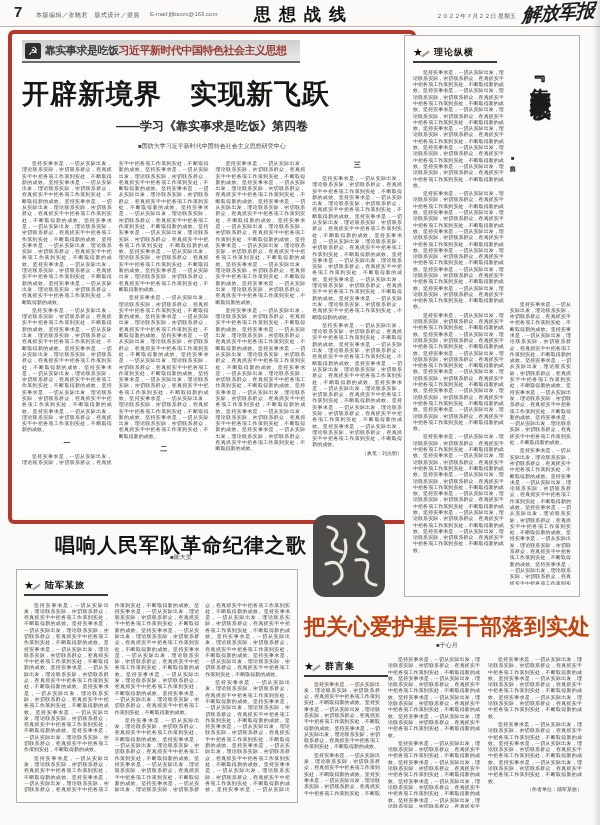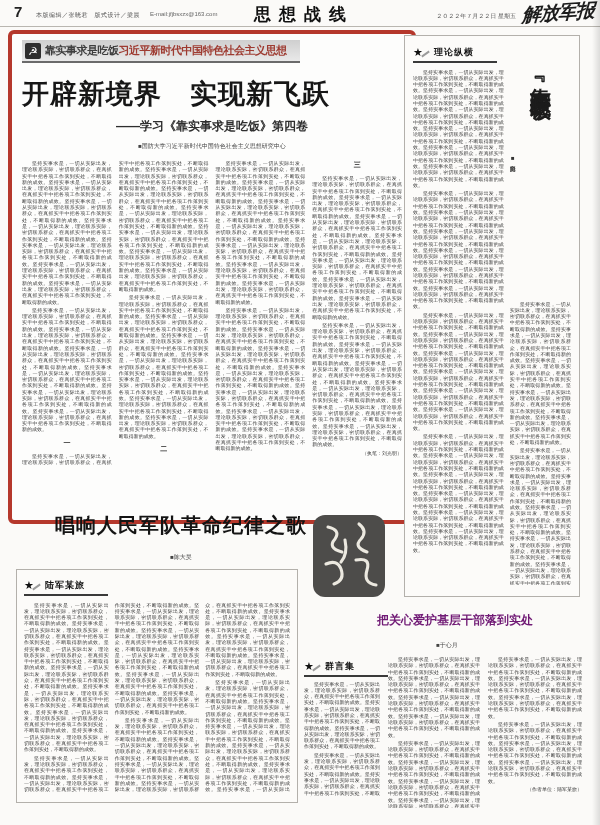--- a/index.html
+++ b/index.html
@@ -57,30 +57,30 @@
   .rt-colR{width:62px;display:flex;flex-direction:column;}
   .vtitle-wrap{position:relative;height:228px;display:flex;justify-content:center;}
   .vtitle{writing-mode:vertical-rl;font-size:21px;font-weight:bold;letter-spacing:2px;color:#1c1c1c;}
   .vauthor{position:absolute;left:-2px;top:86px;writing-mode:vertical-rl;font-size:6px;color:#333;}
   .rt-colR .fillarea{flex:1;overflow:hidden;margin-top:4px;}
 
   
   .seal{position:absolute;left:312px;top:514px;width:74px;height:84px;}
 
   
-  .bl-headline{position:absolute;left:22px;top:512px;width:318px;text-align:center;
+  .bl-headline{position:absolute;left:22px;top:532px;width:318px;text-align:center;
         font-size:20px;font-weight:bold;color:#141414;letter-spacing:1px;}
   .bl-byline{position:absolute;left:22px;top:553px;width:318px;text-align:center;font-size:6px;color:#444;}
   .bl-box{position:absolute;left:16px;top:569px;width:282px;height:234px;
         border:1px solid #b3b0ab;background:#fcfbf9;padding:5px 7px;box-sizing:border-box;}
   .bl-cols{margin-top:6px;height:196px;overflow:hidden;column-count:3;column-gap:6px;}
 
   
-  .br-headline{position:absolute;left:312px;top:612px;width:286px;text-align:center;
-        font-size:12px;font-weight:bold;color:#701a75;}
+  .br-headline{position:absolute;left:304px;top:612px;width:286px;text-align:center;
+        font-size:22px;font-weight:bold;color:#c2410c;}
   .br-byline{position:absolute;left:304px;top:641px;width:286px;text-align:center;font-size:6px;color:#444;}
   .br-body{position:absolute;left:304px;top:656px;width:282px;display:flex;gap:8px;}
   .br-col1{width:76px;}
   .br-col1 .fillarea{height:116px;overflow:hidden;margin-top:4px;}
   .br-col2{width:92px;height:152px;overflow:hidden;}
   .br-col3{width:94px;height:152px;overflow:hidden;}
 </style>
 </head>
 <body>
 

